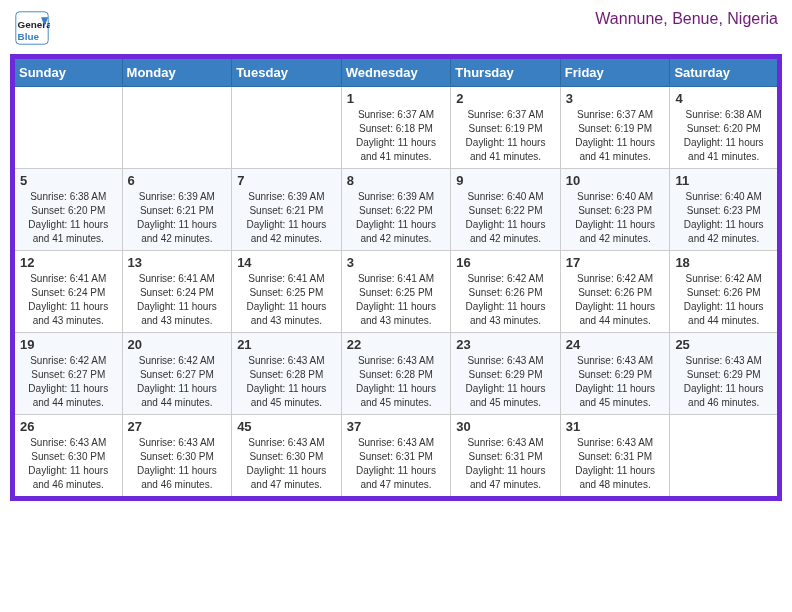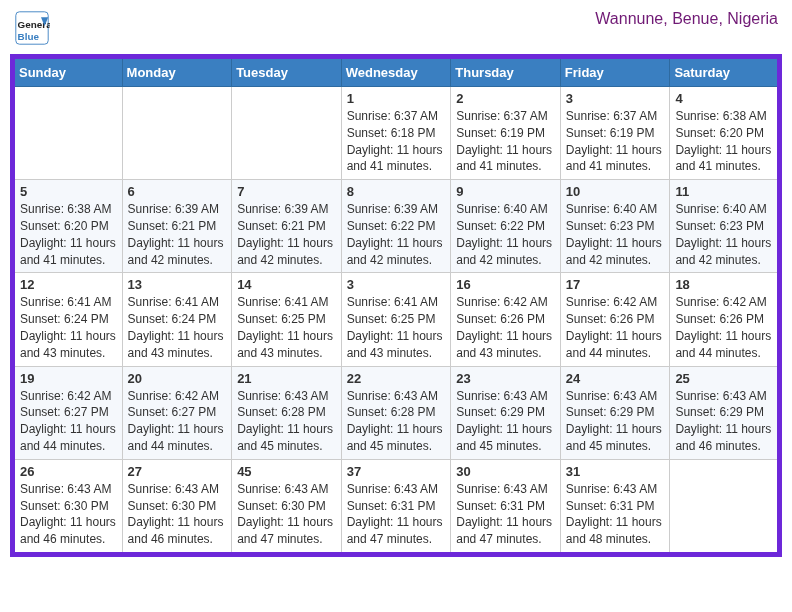--- a/index.html
+++ b/index.html
@@ -68,23 +68,24 @@
     .calendar tr:nth-child(odd) td {
       background: #fff;
     }
     .day-num {
       font-size: 13px;
       font-weight: bold;
       display: block;
       margin-bottom: 2px;
     }
     .day-info {
-      font-size: 12px;
+      font-size: 10px;
       line-height: 1.4;
       color: #333;
+      text-align: center;
     }
     .empty-cell {
       background: #fff !important;
     }
   </style>
 </head>
 <body>
 
 <div class="header">
   <div class="logo">

